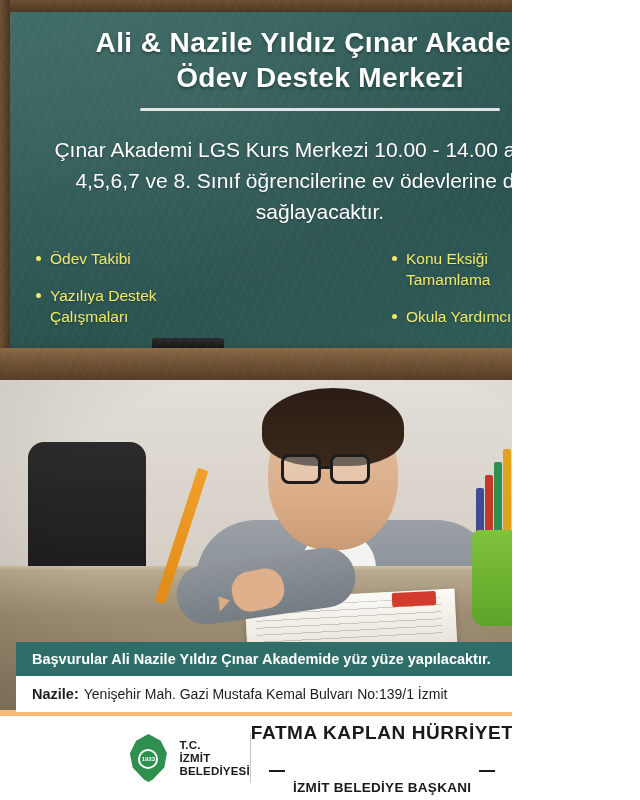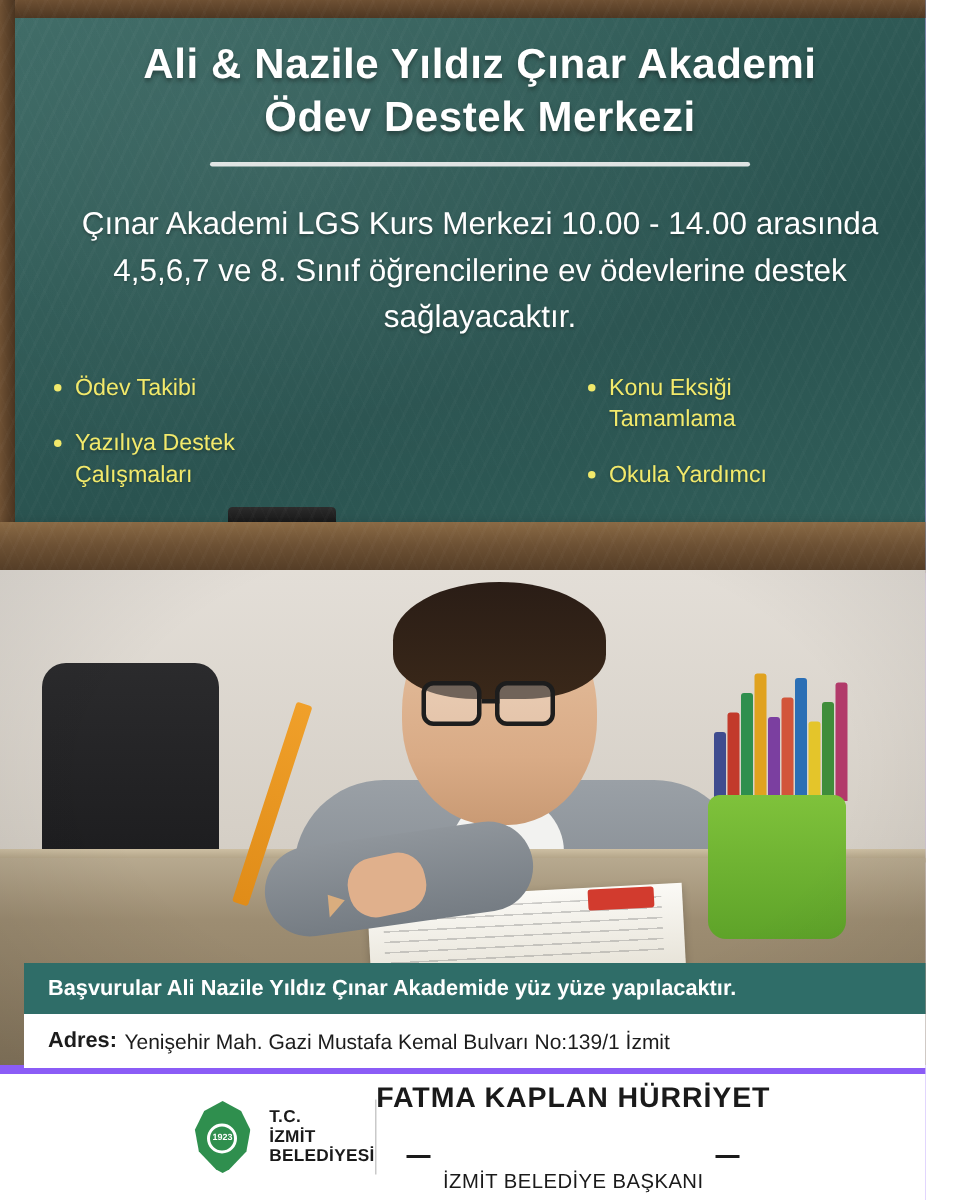--- a/index.html
+++ b/index.html
@@ -4,22 +4,22 @@
 <style>
   * { box-sizing: border-box; margin: 0; padding: 0; }
   html, body {
     width: 640px; height: 800px;
     font-family: "Liberation Sans", sans-serif;
     background: #ffffff;
     overflow: hidden;
   }
   .poster {
     position: relative;
-    width: 617px; height: 800px;
-    background: #8b5cf6;
+    width: 512px; height: 800px;
+    background: #fdba74;
     overflow: hidden;
   }
 
   
   .board {
     position: absolute;
     top: 0; left: 0;
     width: 640px; height: 380px;
     background:
       radial-gradient(ellipse at 30% 30%, rgba(255,255,255,0.05) 0%, rgba(255,255,255,0) 60%),
@@ -388,21 +388,21 @@
   }
   .footer-name .role-row {
     display: flex;
     align-items: center;
     justify-content: center;
     gap: 8px;
     margin-top: 4px;
   }
   .footer-name .role {
     font-size: 13.5px;
-    font-weight: normal;
+    font-weight: bold;
     color: #1a1a1a;
     letter-spacing: .3px;
     margin-top: 32px;
   }
   .dash {
     width: 16px; height: 1.5px;
     background: #1a1a1a;
   }
 </style>
 </head>
@@ -485,21 +485,21 @@
       </div>
     <div class="cup"></div>
     <div class="photo-vignette"></div>
   </div>
 
   <div class="bar-teal">
     <span>Başvurular Ali Nazile Yıldız Çınar Akademide yüz yüze yapılacaktır.</span>
   </div>
 
   <div class="bar-white">
-    <span class="lbl">Adres:</span>
+    <span class="lbl">Nazile:</span>
     <span class="val">Yenişehir Mah. Gazi Mustafa Kemal Bulvarı No:139/1 İzmit</span>
   </div>
 
   <div class="footer">
     <div class="logo-block">
       <div class="logo-mark">
         <div class="logo-leaf"></div>
         <div class="logo-circle">1923</div>
       </div>
       <div class="logo-text">

